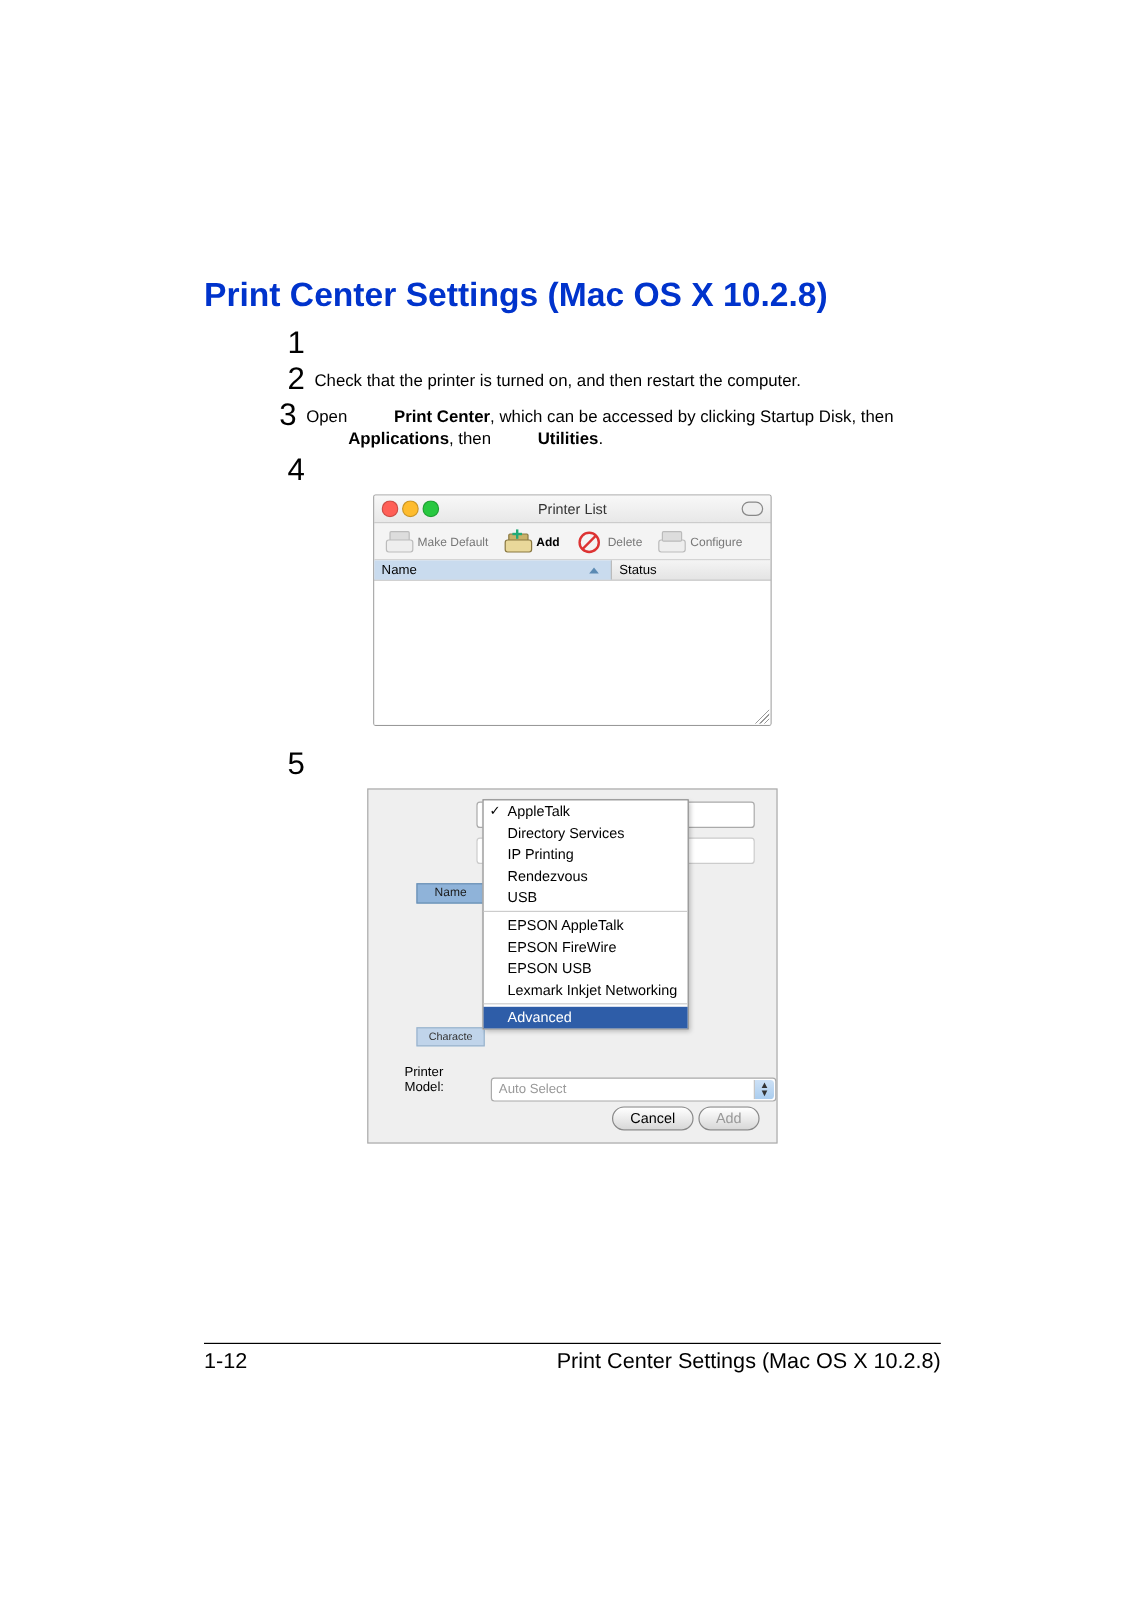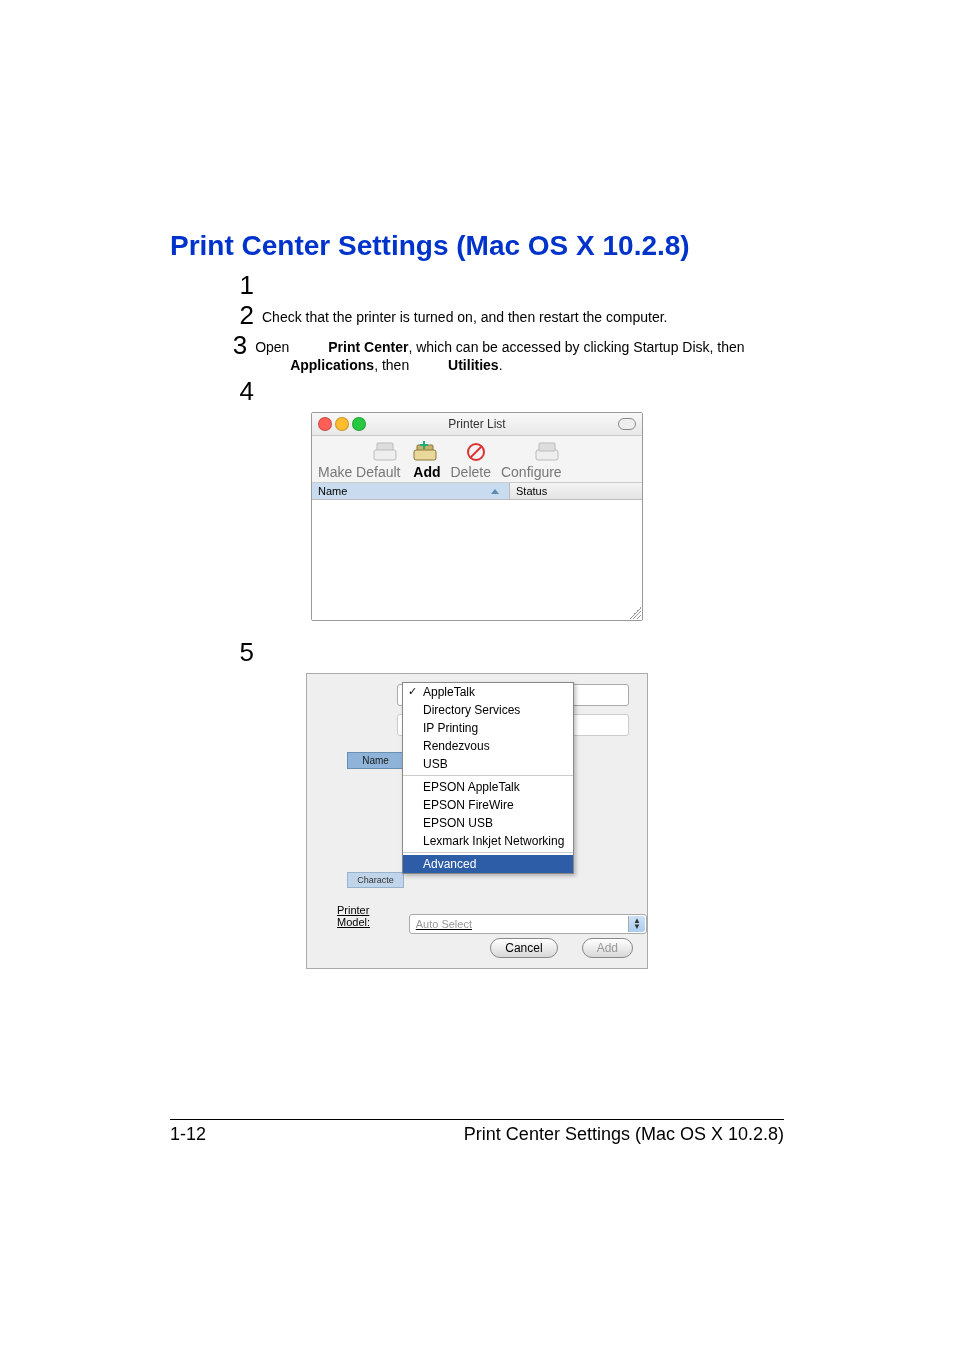--- a/index.html
+++ b/index.html
@@ -93,24 +93,23 @@
     background: #eee;
   }
   .toolbar {
     display: flex;
     border-bottom: 1px solid #ccc;
     padding: 4px 6px 2px 6px;
     background: #f4f4f4;
   }
   .tool {
     display: flex;
-    flex-direction: column;
-    align-items: flex-end;
+    align-items: center;
     margin-right: 10px;
-    font-size: 14px;
+    font-size: 10px;
     color: #777;
   }
   .tool.active { color: #000; font-weight: bold; }
   .tool .icon {
     width: 30px; height: 24px; display:flex; align-items:center; justify-content:center;
   }
   .list-header {
     display: flex;
     font-size: 11px;
     background: linear-gradient(#f4f4f4,#e4e4e4);
@@ -233,21 +232,20 @@
     color: #fff;
   }
   .printer-model-row {
     position: absolute;
     left: 30px;
     top: 224px;
     display: flex;
     align-items: center;
     gap: 6px;
     font-size: 11px;
-    text-decoration: underline;
   }
   .pm-select {
     width: 240px;
     height: 18px;
     border: 1px solid #aaa;
     border-radius: 3px;
     background: #fff;
     position: relative;
     color: #999;
     padding-left: 6px;
@@ -262,21 +260,21 @@
     background: linear-gradient(#cde1f6,#aacdef);
     border-left: 1px solid #aaa;
     border-radius: 0 3px 3px 0;
   }
   .pm-select .arrows {
     position:absolute; right:5px; top:3px; font-size:8px; color:#333; line-height:6px; z-index:2;
   }
   .sheet-buttons {
     display:flex;
     justify-content:flex-end;
-    gap: 24px;
+    gap: 4px;
     padding: 4px 14px 0 0;
   }
   .aqua-btn {
     font-size: 12px;
     padding: 2px 14px;
     border-radius: 11px;
     border: 1px solid #888;
     background: linear-gradient(#ffffff,#d8d8d8);
   }
   .aqua-btn.disabled { color: #999; }

